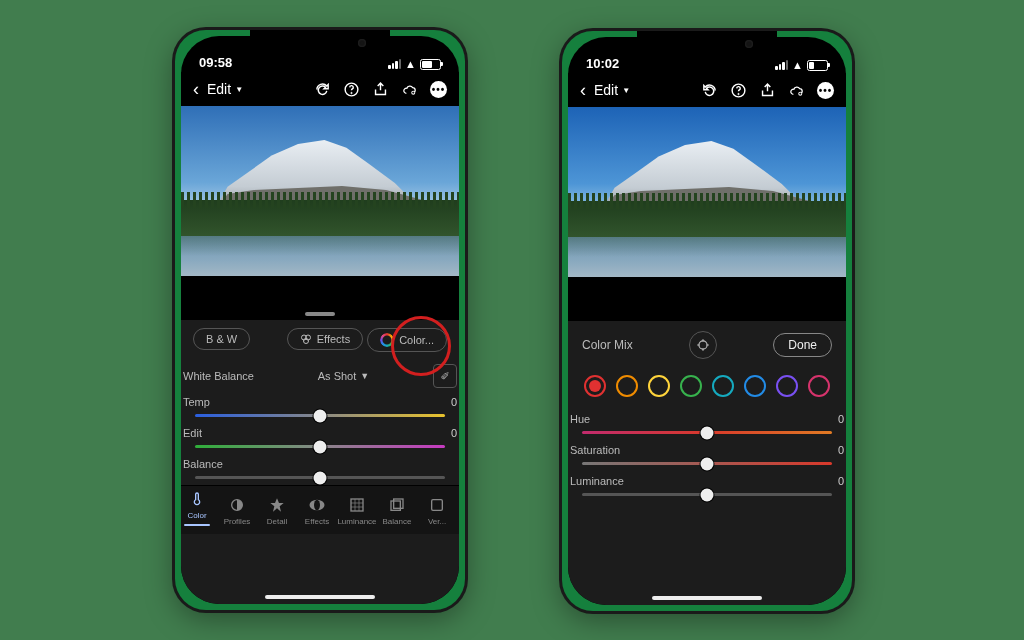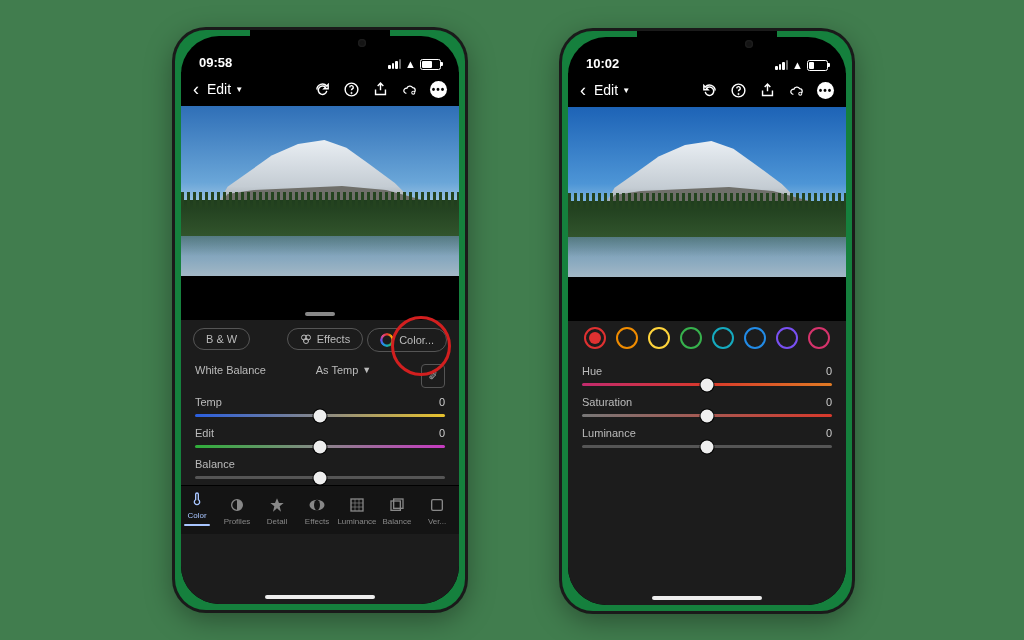--- a/index.html
+++ b/index.html
@@ -83,21 +83,21 @@
   .blackgap .handle{position:absolute;bottom:4px;left:50%;transform:translateX(-50%);width:30px;height:4px;background:#888;border-radius:2px}
   .panel{background:#1c1c1c;flex:1;display:flex;flex-direction:column;min-height:0}
   .screen-inner{display:flex;flex-direction:column;height:100%}
   
   .colortabs{display:flex;align-items:flex-start;gap:4px;padding:8px 12px;position:relative}
   .pill{border:1px solid #555;border-radius:14px;padding:4px 12px;font-size:11px;color:#bbb;display:flex;align-items:center;gap:5px}
   .spacer{flex:1}
   .redcircle{
     position:absolute;right:8px;top:-4px;width:54px;height:54px;border:3px solid #d21f1f;border-radius:50%;pointer-events:none
   }
-  .row{display:flex;align-items:flex-start;justify-content:space-between;padding:4px 14px;font-size:11px;color:#bbb}
+  .row{display:flex;align-items:center;justify-content:space-between;padding:4px 2px;font-size:11px;color:#bbb}
   .row .val{color:#ccc}
   .sel{display:flex;align-items:center;gap:4px}
   .slider{padding:2px 14px 6px}
   .track{height:3px;border-radius:2px;position:relative}
   .thumb{position:absolute;top:50%;left:50%;transform:translate(-50%,-50%);width:13px;height:13px;border-radius:50%;background:#eee;box-shadow:0 0 0 1px #000}
   .track.temp{background:linear-gradient(90deg,#2a5fe0,#888 50%,#e8c22c)}
   .track.tint{background:linear-gradient(90deg,#2fae3a,#888 50%,#c63ac1)}
   .track.plain{background:#555}
   .track.hue{background:linear-gradient(90deg,#c12b6d,#d8392b 50%,#e07a24)}
   .track.sat{background:linear-gradient(90deg,#777,#d8392b)}
@@ -214,21 +214,21 @@
           </span>
           <span class="pill">
             <span class="color-ring"></span>
             <span>Color...</span>
           </span>
           <span class="redcircle"></span>
         </div>
         <div class="row">
           <span>White Balance</span>
           <span class="sel">
-            <span>As Temp</span>
+            <span>As Shot</span>
             <span style="font-size:9px">▼</span>
           </span>
           <span style="width:22px;height:22px;border:1px solid #555;border-radius:4px;display:flex;align-items:center;justify-content:center;font-size:11px">✐</span>
         </div>
         <div class="row">
           <span>Temp</span>
           <span class="val">0</span>
         </div>
         <div class="slider">
             <div class="track temp">
@@ -386,20 +386,30 @@
         <div class="sky"></div>
         <div class="mountain">
             <div class="mt-shape"></div>
             <div class="mt-rock"></div>
           </div>
         <div class="trees"></div>
         <div class="water"></div>
       </div>
       <div class="blackgap"></div>
       <div class="panel">
+        <div class="mixhdr">
+          <span>Color Mix</span>
+          <span class="targetbtn">
+            <svg width="14" height="14" viewBox="0 0 24 24">
+                <circle cx="12" cy="12" r="7" fill="none" stroke="#bbb" stroke-width="2"></circle>
+                <path d="M12 2v4M12 18v4M2 12h4M18 12h4" stroke="#bbb" stroke-width="2"></path>
+              </svg>
+          </span>
+          <span class="donebtn">Done</span>
+        </div>
         <div class="swatches">
           <span class="sw sel" style="color:#e03131;border-color:#e03131"></span>
           <span class="sw" style="color:#f08c00;border-color:#f08c00"></span>
           <span class="sw" style="color:#ffd43b;border-color:#ffd43b"></span>
           <span class="sw" style="color:#37b24d;border-color:#37b24d"></span>
           <span class="sw" style="color:#15aabf;border-color:#15aabf"></span>
           <span class="sw" style="color:#228be6;border-color:#228be6"></span>
           <span class="sw" style="color:#7950f2;border-color:#7950f2"></span>
           <span class="sw" style="color:#d6336c;border-color:#d6336c"></span>
         </div>

